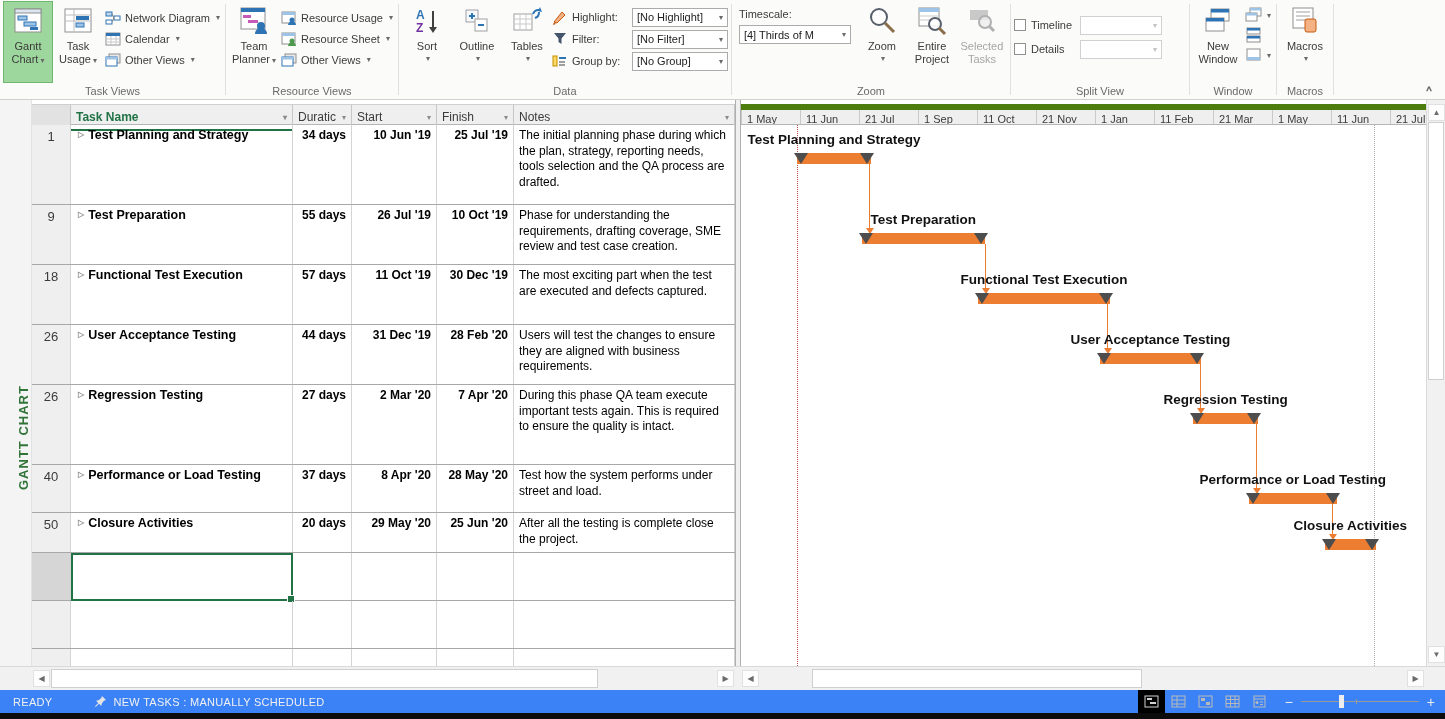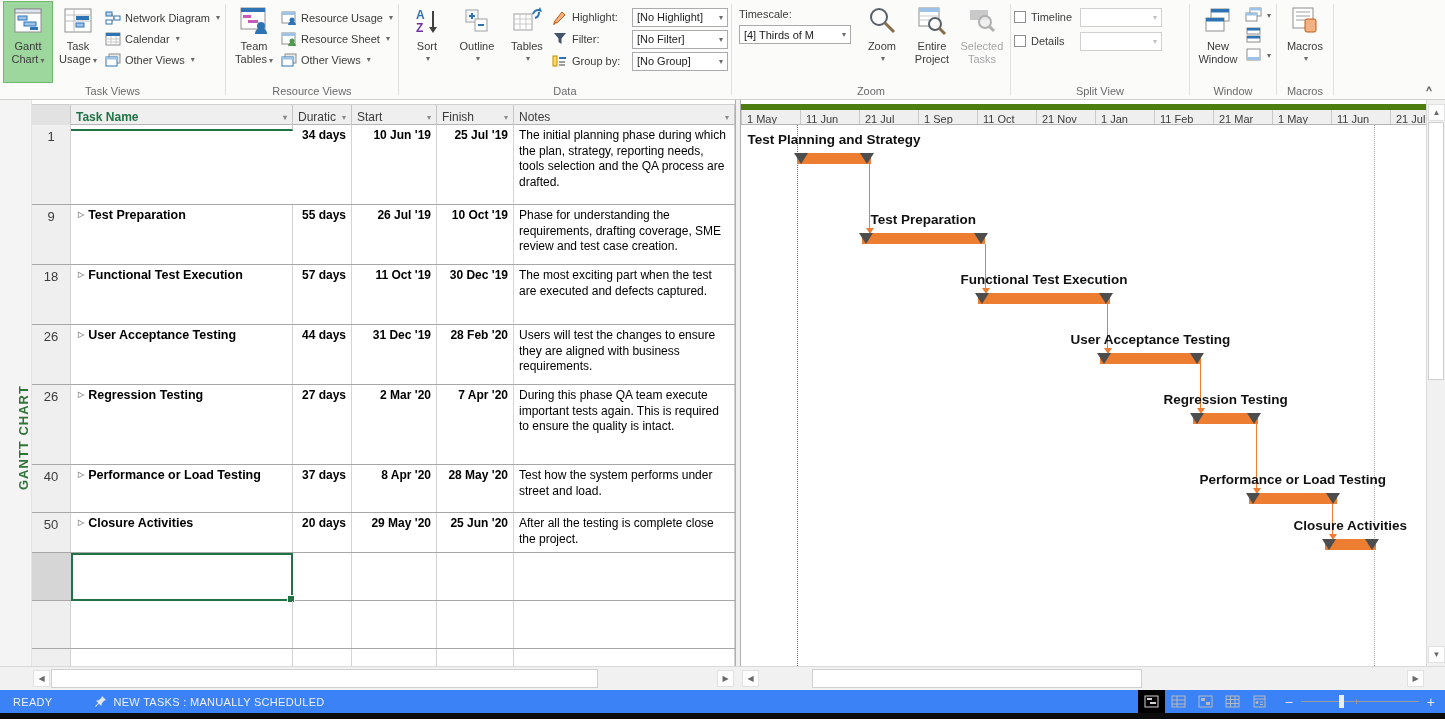--- a/index.html
+++ b/index.html
@@ -193,21 +193,21 @@
       <div class="rg-body">
         <div class="bigbtn">
           <svg width="30" height="30" viewBox="0 0 30 30">
               <rect x="2" y="2" width="24" height="21" fill="#fff" stroke="#8f8f8f"></rect>
               <rect x="2" y="2" width="24" height="4" fill="#2e74b5"></rect>
               <rect x="4" y="9" width="8" height="3" fill="#c55ab8"></rect>
               <rect x="9" y="14" width="10" height="3" fill="#c55ab8"></rect>
               <circle cx="22" cy="20" r="4" fill="#2e74b5"></circle>
               <path d="M16 28c0-4 3-6 6-6s6 2 6 6z" fill="#2e74b5"></path>
             </svg>
-          <div class="lbl"><span>Team Tables</span><span class="dda">▾</span></div>
+          <div class="lbl"><span>Team Planner</span><span class="dda">▾</span></div>
         </div>
         <div class="stack">
           <div class="smallbtn">
             <svg width="16" height="16" viewBox="0 0 16 16">
                 <rect x="1" y="2" width="13" height="11" fill="#fff" stroke="#8f8f8f"></rect>
                 <rect x="1" y="2" width="13" height="3" fill="#9dc3e6"></rect>
                 <circle cx="11" cy="10" r="2.5" fill="#2e74b5"></circle>
                 <path d="M7 15c0-2.5 2-3.5 4-3.5s4 1 4 3.5z" fill="#2e74b5"></path>
               </svg>
             <span>Resource Usage</span>
@@ -350,21 +350,21 @@
               <circle cx="18" cy="16" r="6" fill="#eeeeeecc" stroke="#b0b0b0" stroke-width="2"></circle>
               <line x1="22" y1="20" x2="27" y2="25" stroke="#b0b0b0" stroke-width="3"></line>
             </svg>
           <div class="lbl"><span>Selected Tasks</span></div>
         </div>
       </div>
       <div class="rg-label">Zoom</div>
     </div>
     <div class="rdiv"></div>
 
-    <div class="rgroup" style="min-width:178px;">
+    <div class="rgroup" style="min-width:178px;margin-top:8px;">
       <div class="rg-body">
         <div class="svgrid">
           <label class="cbrow">
               <span class="cb"></span>
               <span>Timeline</span>
             </label>
           <div class="combo dis" style="width:82px;">
               <span></span>
               <span class="dda">▾</span>
             </div>
@@ -469,20 +469,21 @@
           <span class="fa">▾</span>
         </div>
         <div class="th" style="left: 482px; width: 221px;">
           <span>Notes</span>
           <span class="fa">▾</span>
         </div>
       </div>
     <div class="tbody" id="tbody">
         <div class="trow" style="top: 0px; height: 80px;">
           <div class="cell rownumcell" style="left: 0px; width: 39px;">1</div>
+          <div class="cell namecell" style="left: 39px; width: 222px;"><span class="exp">▷</span><span>Test Planning and Strategy</span></div>
           <div class="cell numcell" style="left: 261px; width: 59px;">34 days</div>
           <div class="cell numcell" style="left: 320px; width: 85px;">10 Jun '19</div>
           <div class="cell numcell" style="left: 405px; width: 77px;">25 Jul '19</div>
           <div class="cell notescell" style="left: 482px; width: 221px;">The initial planning phase during which the plan, strategy, reporting needs, tools selection and the QA process are drafted.</div>
         </div>
         <div class="trow" style="top: 80px; height: 60px;">
           <div class="cell rownumcell" style="left: 0px; width: 39px;">9</div>
           <div class="cell namecell" style="left: 39px; width: 222px;"><span class="exp">▷</span><span>Test Preparation</span></div>
           <div class="cell numcell" style="left: 261px; width: 59px;">55 days</div>
           <div class="cell numcell" style="left: 320px; width: 85px;">26 Jul '19</div>

